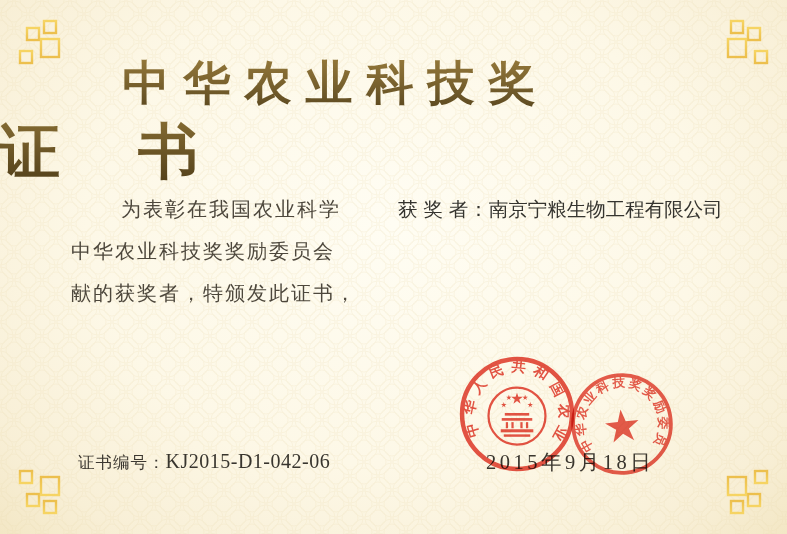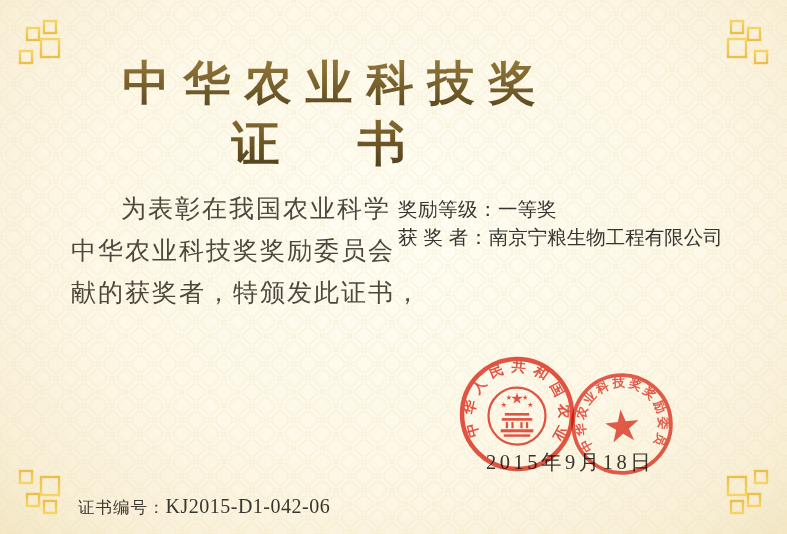--- a/index.html
+++ b/index.html
@@ -19,47 +19,46 @@
 
   .title{
     position:absolute;left:0;top:52px;width:672px;text-align:center;
     font-size:47px;font-weight:bold;letter-spacing:14px;
     color:#6e5827;
     background:linear-gradient(180deg,#9a7d3c 0%,#7d6530 45%,#55431d 100%);
     -webkit-background-clip:text;background-clip:text;-webkit-text-fill-color:transparent;
     text-shadow:none;
   }
   .subtitle{
-    position:absolute;left:0;top:112px;width:637px;text-align:center;
-    font-size:48px;font-weight:bold;
+    position:absolute;left:0;top:112px;width:637px;text-align:left;
+    font-size:60px;font-weight:bold;
     color:#5f4c22;
     background:linear-gradient(180deg,#8a7034 0%,#6b5526 50%,#4b3a17 100%);
     -webkit-background-clip:text;background-clip:text;-webkit-text-fill-color:transparent;
   }
   .subtitle .gap{display:inline-block;width:78px;}
 
   .body-left{
     position:absolute;left:71px;top:188px;width:325px;
-    font-size:25px;color:#4d473c;letter-spacing:2px;
+    font-size:20px;color:#4d473c;letter-spacing:2px;
   }
   .body-line{height:42px;line-height:42px;white-space:nowrap;}
   .body-line.indent{text-indent:50px;}
 
   .details-right{
     position:absolute;left:398px;top:196px;width:350px;
     font-size:19.5px;color:#35342f;
   }
   .detail-row{line-height:27.5px;white-space:nowrap;}
   .detail-row .lbl{letter-spacing:.5px;}
   .detail-row.sub{padding-left:77px;}
 
   .cert-no{
     position:absolute;left:78px;top:450px;white-space:nowrap;
     color:#3c3831;
-    margin-top:45px;
   }
   .cert-no .lbl{font-size:16.5px;letter-spacing:1px;}
   .cert-no .val{font-size:20px;letter-spacing:.5px;color:#38352e;}
 
   .issue-date{
     position:absolute;left:486px;top:448px;z-index:1;
     font-size:20.5px;letter-spacing:3.5px;color:#3a362e;white-space:nowrap;
   }
 
   .seal{position:absolute;mix-blend-mode:multiply;z-index:2;}
@@ -133,21 +132,20 @@
   <div class="title">中华农业科技奖</div>
   <div class="subtitle"><span>证</span><span class="gap"></span><span>书</span></div>
 
   <div class="body-left">
     <div class="body-line indent">为表彰在我国农业科学</div>
     <div class="body-line">中华农业科技奖奖励委员会</div>
     <div class="body-line">献的获奖者，特颁发此证书，</div>
   </div>
 
   <div class="details-right">
-    <div class="detail-row"><span class="lbl">奖励等级：</span><span class="val">一等奖</span></div>
     <div class="detail-row"><span class="lbl">获 奖 者：</span><span class="val">南京宁粮生物工程有限公司</span></div>
   </div>
 
   <div class="cert-no"><span class="lbl">证书编号：</span><span class="val">KJ2015-D1-042-06</span></div>
 
   <div class="issue-date">2015年9月18日</div>
 
   <svg class="seal seal-committee" xmlns="http://www.w3.org/2000/svg" viewBox="0 0 100 100">
     <defs>
       <path id="ctextpath" d="M 20.5,70.6 A 36,36 0 1 1 79.5,70.6"></path>

